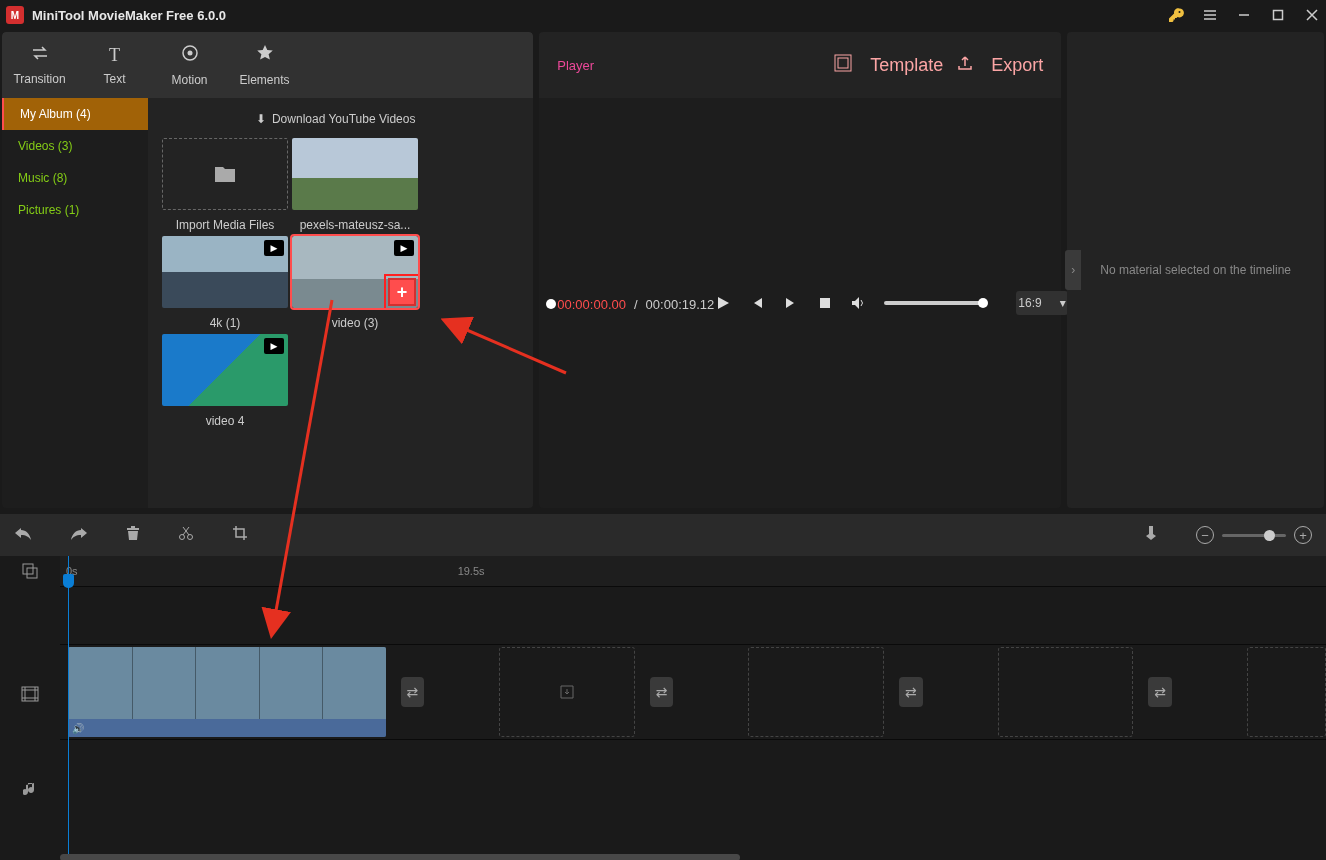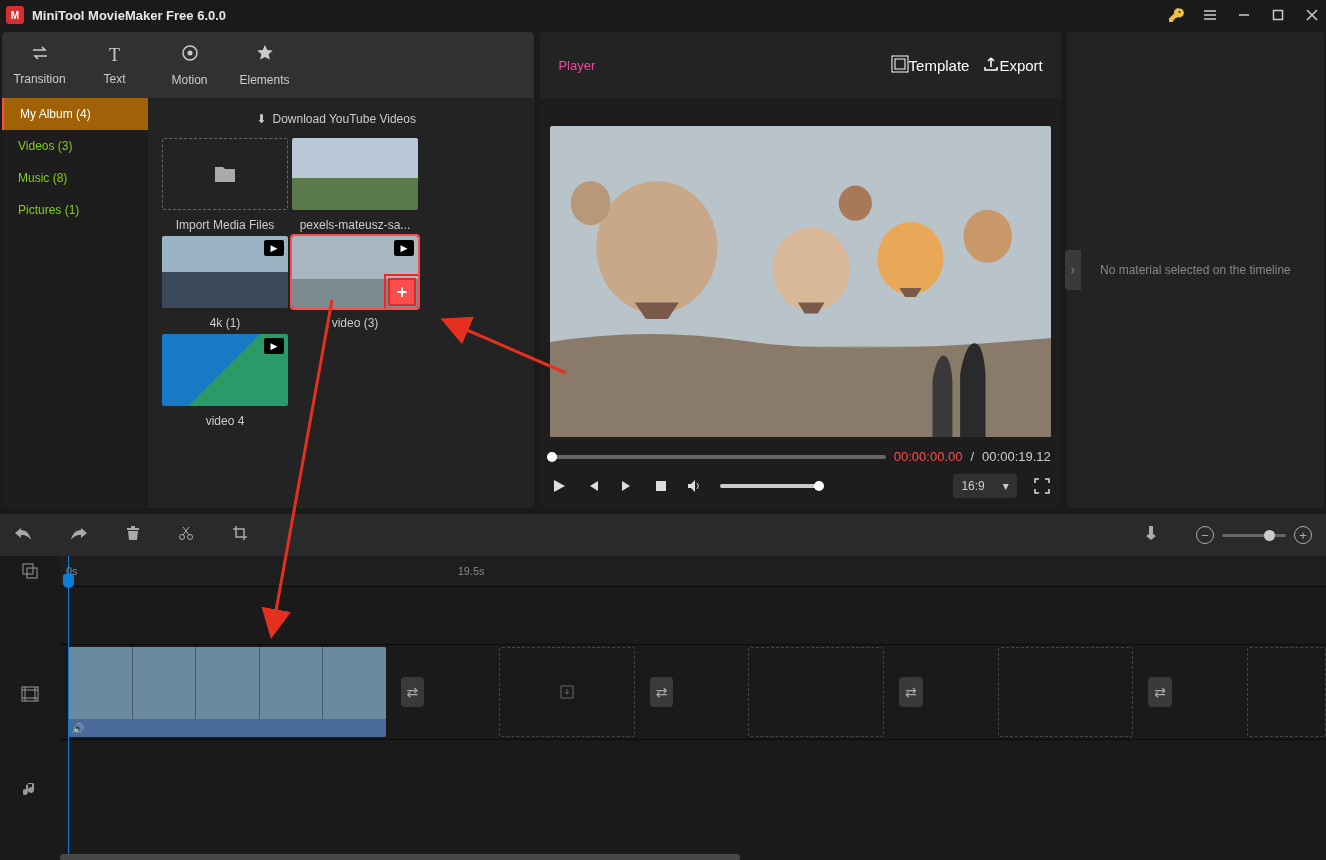--- a/index.html
+++ b/index.html
@@ -25,35 +25,35 @@
 .media-item{width:126px;display:flex;flex-direction:column;align-items:center;gap:8px}
 .media-thumb{width:126px;height:72px;background:#444;border-radius:2px;position:relative;overflow:hidden}
 .media-thumb.import{border:1px dashed #666;background:transparent;display:flex;align-items:center;justify-content:center;font-size:22px;color:#aaa}
 .media-thumb.selected{outline:2px solid #ff4d4d}
 .media-thumb .vid-badge{position:absolute;top:4px;right:4px;width:20px;height:16px;background:#000;border-radius:2px;display:flex;align-items:center;justify-content:center;color:#fff;font-size:9px}
 .media-thumb .add-btn{position:absolute;bottom:2px;right:2px;width:28px;height:28px;background:#ff4d4d;display:flex;align-items:center;justify-content:center;color:#fff;font-size:18px;font-weight:bold;border:2px solid #d32f2f}
 .media-label{font-size:12px;color:#ccc;text-align:center;white-space:nowrap;overflow:hidden;text-overflow:ellipsis;width:126px}
 .mid-panel{width:522px;background:#1d1d1d;border-radius:4px;display:flex;flex-direction:column;padding:0}
 .mid-header{height:66px;display:flex;align-items:center;padding:0 18px;gap:14px;background:#232323;border-radius:4px 4px 0 0}
 .mid-header .label{flex:1;font-size:13px;color:#ec4899}
-.mid-header .btn{display:flex;align-items:center;gap:0;font-size:15px;color:#ffffff;cursor:pointer}
-.player-body{flex:1;display:flex;flex-direction:column;padding:0 10px 10px 10px}
+.mid-header .btn{display:flex;align-items:center;gap:18px;font-size:18px;color:#fca5a5;cursor:pointer}
+.player-body{flex:1;display:flex;padding:0 10px 10px 10px}
 .preview{flex:1;background:#000;border-radius:2px;margin-top:28px;overflow:hidden;position:relative}
 .preview svg{width:100%;height:100%}
 .progress{display:flex;align-items:center;gap:8px;margin-top:12px;font-size:13px}
 .progress .bar{flex:1;height:4px;background:#666;border-radius:2px;position:relative}
 .progress .bar::before{content:"";position:absolute;left:-3px;top:-3px;width:10px;height:10px;background:#fff;border-radius:50%}
 .progress .cur{color:#ff4d4d}
 .progress .dur{color:#ccc}
 .controls{display:flex;align-items:center;gap:16px;margin-top:10px}
 .controls .cbtn{color:#ddd;cursor:pointer;display:flex;align-items:center;justify-content:center;width:18px;height:18px}
 .controls .vol{width:100px;height:4px;background:#ccc;border-radius:2px;position:relative}
 .controls .vol::after{content:"";position:absolute;right:-4px;top:-3px;width:10px;height:10px;background:#fff;border-radius:50%}
 .controls .spacer{flex:1}
-.controls .aspect{background:#313131;padding:5px 8px;border-radius:3px;font-size:12px;display:flex;align-items:center;gap:18px;cursor:pointer}
+.controls .aspect{background:#313131;padding:5px 2px;border-radius:3px;font-size:12px;display:flex;align-items:center;gap:18px;cursor:pointer}
 .right-panel{width:258px;background:#232323;border-radius:4px;display:flex;align-items:center;justify-content:center;color:#888;font-size:12px;position:relative}
 .right-panel .collapse{position:absolute;left:-2px;top:50%;transform:translateY(-50%);width:16px;height:40px;background:#3a3a3a;display:flex;align-items:center;justify-content:center;cursor:pointer;border-radius:3px 0 0 3px}
 .timeline-bar{height:42px;background:#2a2a2a;display:flex;align-items:center;padding:0 14px;gap:38px;margin-top:4px}
 .timeline-bar .tbtn{color:#aaa;cursor:pointer;font-size:16px}
 .timeline-bar .spacer{flex:1}
 .timeline-bar .zoom{display:flex;align-items:center;gap:8px}
 .timeline-bar .zoom .track{width:64px;height:3px;background:#666;border-radius:2px;position:relative}
 .timeline-bar .zoom .track::after{content:"";position:absolute;left:42px;top:-4px;width:11px;height:11px;background:#ccc;border-radius:50%}
 .timeline{height:298px;background:#1a1a1a;display:flex}
 .timeline .track-icons{width:60px;display:flex;flex-direction:column}

